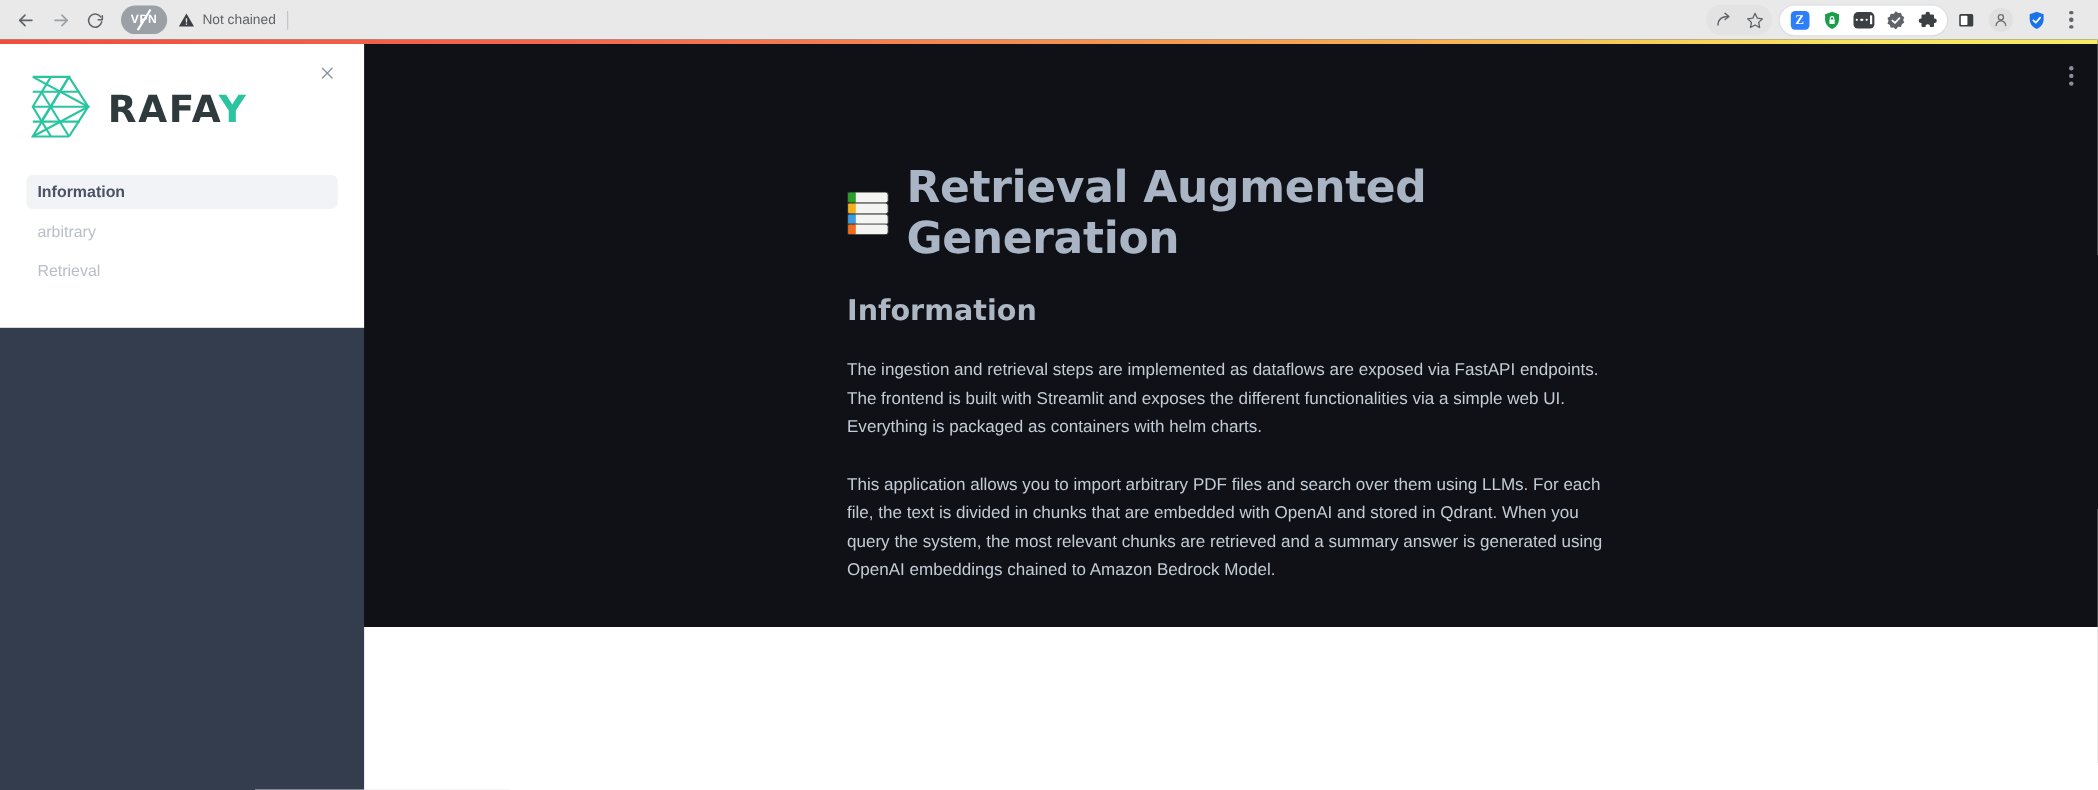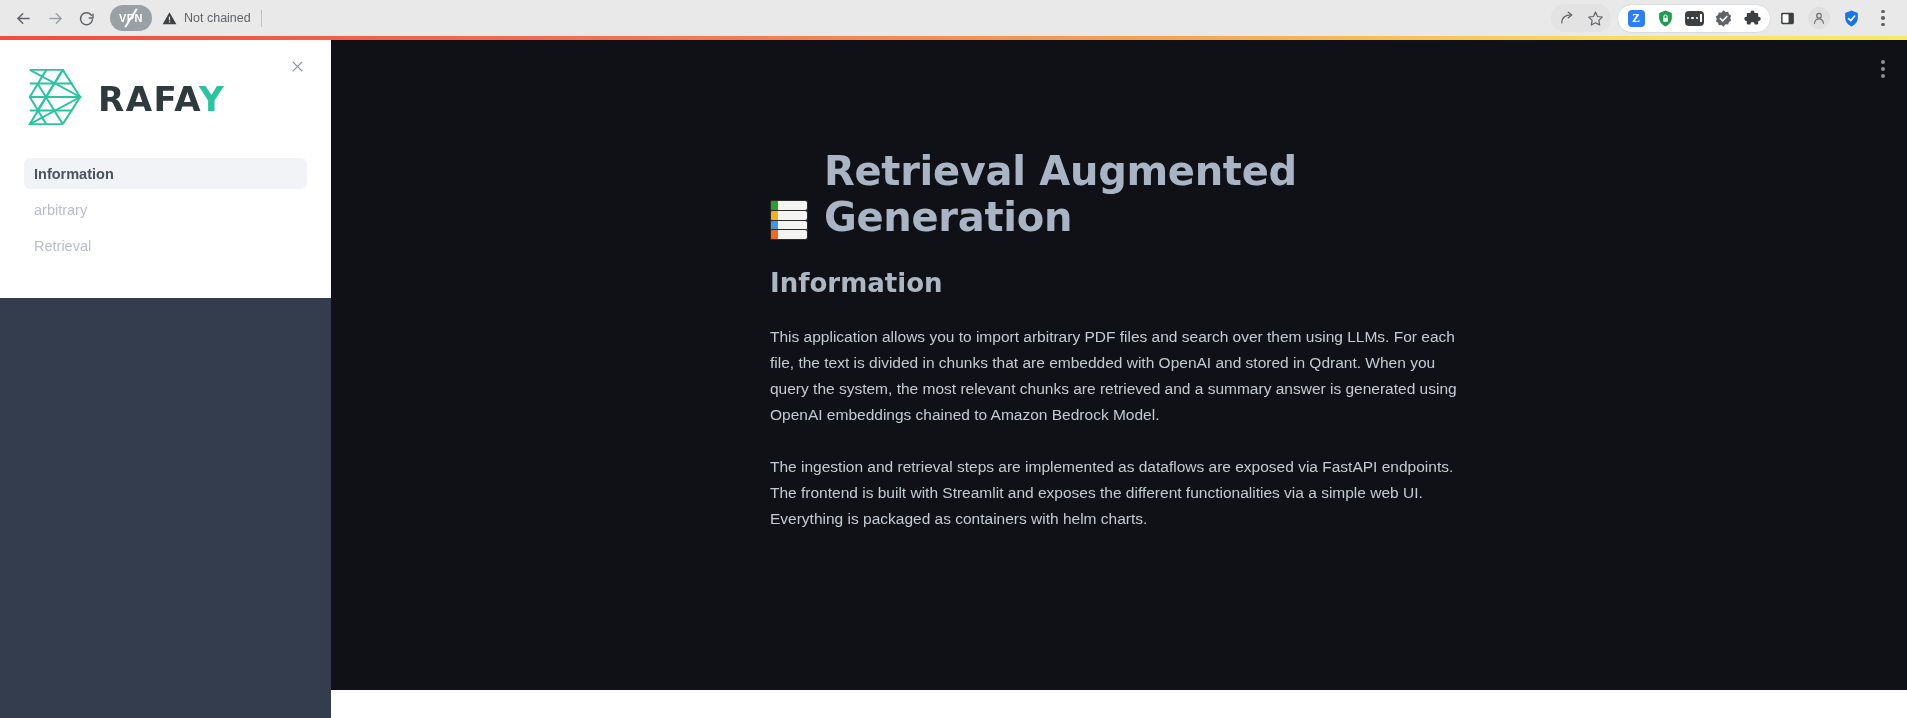--- a/index.html
+++ b/index.html
@@ -155,21 +155,21 @@
     width: 3.5px; height: 3.5px;
     border-radius: 50%;
     background: #5f6368;
     display: block;
   }
 
   
   .viewport {
     position: relative;
     width: 1907px;
-    height: 654px;
+    height: 534px;
     background: #101116;
   }
 
   .accent-line {
     position: absolute;
     top: 0; left: 0; right: 0;
     height: 4px;
     background: linear-gradient(90deg, #f24c3d 0%, #f4694f 28%, #f6a44f 62%, #f8e45c 88%, #f6eb61 100%);
     z-index: 30;
   }
@@ -256,21 +256,21 @@
     background: #8b8f9a; display: block;
   }
 
   .content {
     padding: 108px 0 0 439px;
     max-width: 1140px;
   }
 
   .page-title {
     display: flex;
-    align-items: flex-end;
+    align-items: center;
     gap: 16px;
     font-size: 40px;
     font-weight: bold;
     color: #a9b5c4;
     letter-spacing: -0.3px;
     margin-bottom: 28px;
     font-family: "DejaVu Sans", sans-serif;
   }
 
   
@@ -516,19 +516,19 @@
           <span class="bk bk4">
               <span class="spine" style="background:#ef6b1f"></span>
               <span class="pages"></span>
             </span>
         </span>
         <span>Retrieval Augmented Generation</span>
       </h1>
 
       <h2 class="section-heading">Information</h2>
 
+      <p class="body-para">The ingestion and retrieval steps are implemented as dataflows are exposed via FastAPI endpoints. The frontend is built with Streamlit and exposes the different functionalities via a simple web UI. Everything is packaged as containers with helm charts.</p>
       <p class="body-para">This application allows you to import arbitrary PDF files and search over them using LLMs. For each file, the text is divided in chunks that are embedded with OpenAI and stored in Qdrant. When you query the system, the most relevant chunks are retrieved and a summary answer is generated using OpenAI embeddings chained to Amazon Bedrock Model.</p>
-      <p class="body-para">The ingestion and retrieval steps are implemented as dataflows are exposed via FastAPI endpoints. The frontend is built with Streamlit and exposes the different functionalities via a simple web UI. Everything is packaged as containers with helm charts.</p>
 
     </div>
   </div>
 
 </div>
 
 </body></html>

